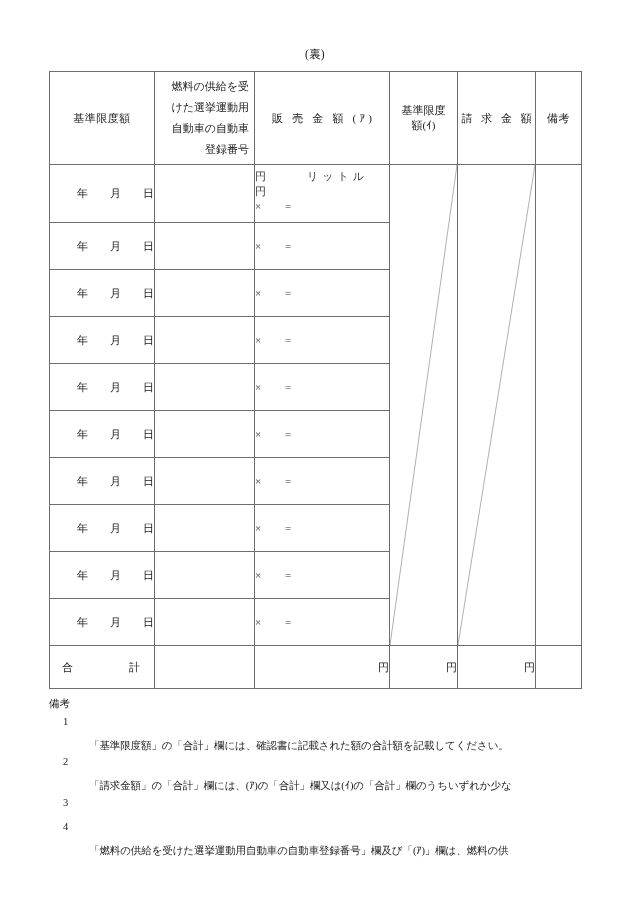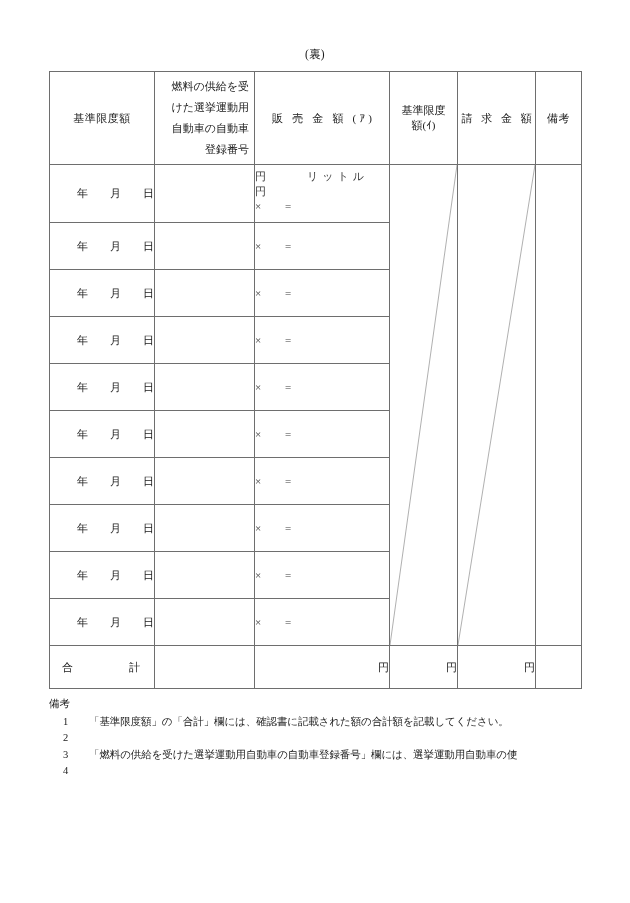--- a/index.html
+++ b/index.html
@@ -171,20 +171,21 @@
     margin-bottom: 0px;
   }
   .note-num {
     width: 26px;
     flex: 0 0 26px;
   }
   .note-text {
     flex: 1 1 auto;
     text-indent: 0;
     letter-spacing: -0.1px;
+    margin-top: 24px;
   }
   .note-text .cont {
     display: block;
     padding-left: 11px;
   }
 </style>
 </head>
 <body>
 
 <div class="page">
@@ -316,26 +317,26 @@
 
   <div class="remarks">
     <div class="remarks-title">備考</div>
     <div id="notes-container">
         <div class="note">
           <span class="note-num">1</span>
           <span class="note-text"><span>「基準限度額」の「合計」欄には、確認書に記載された額の合計額を記載してください。</span></span>
         </div>
         <div class="note">
           <span class="note-num">2</span>
+          <span class="note-text"><span>「請求金額」の「合計」欄には、(ｱ)の「合計」欄又は(ｲ)の「合計」欄のうちいずれか少な</span></span>
+        </div>
+        <div class="note">
+          <span class="note-num">3</span>
           <span class="note-text"></span>
         </div>
         <div class="note">
-          <span class="note-num">3</span>
-          <span class="note-text"><span>「燃料の供給を受けた選挙運動用自動車の自動車登録番号」欄には、選挙運動用自動車の使</span></span>
-        </div>
-        <div class="note">
           <span class="note-num">4</span>
-          <span class="note-text"></span>
+          <span class="note-text"><span>「燃料の供給を受けた選挙運動用自動車の自動車登録番号」欄及び「(ｱ)」欄は、燃料の供</span></span>
         </div>
       </div>
   </div>
 
 </div>
 
 </body></html>

